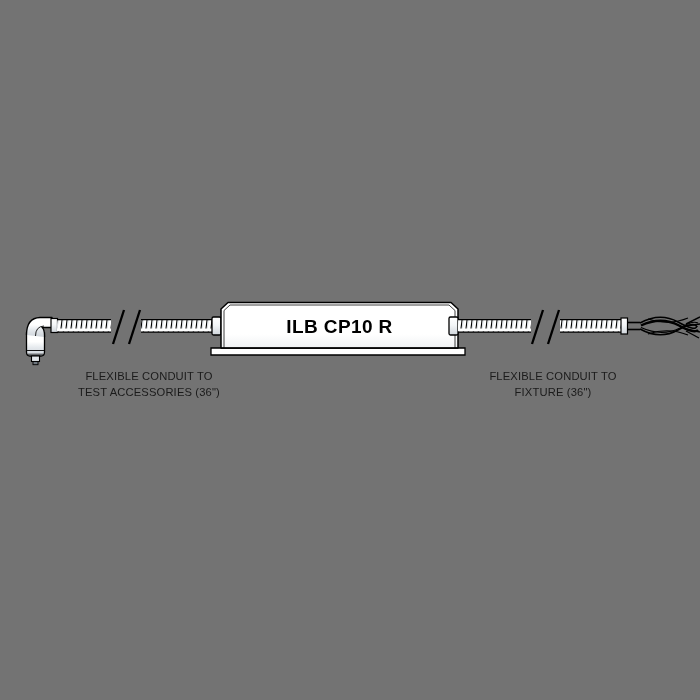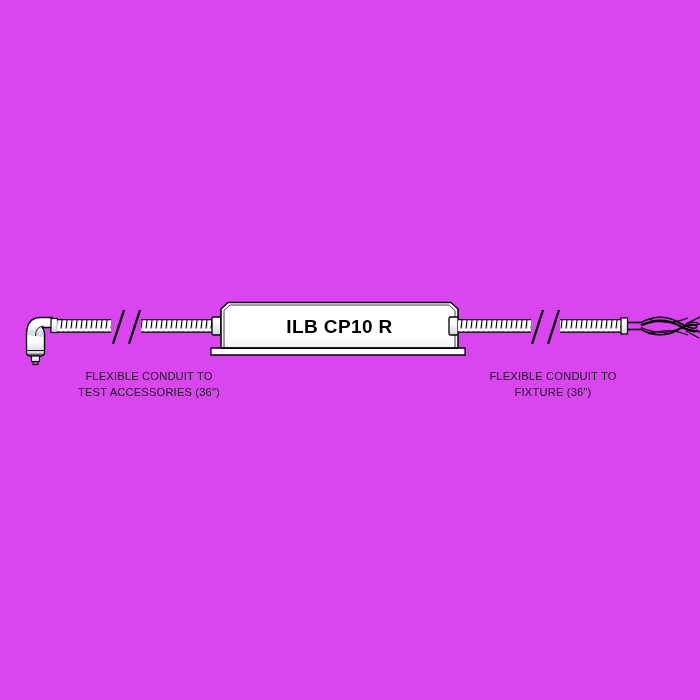--- a/index.html
+++ b/index.html
@@ -11,21 +11,21 @@
   body {
     width: 700px;
     height: 700px;
     font-family: "Liberation Sans", sans-serif;
     overflow: hidden;
   }
   #diagram-stage {
     position: relative;
     width: 700px;
     height: 700px;
-    background: #d946ef;
+    background: #737373;
   }
   #diagram-svg {
     position: absolute;
     top: 0;
     left: 0;
     width: 700px;
     height: 700px;
     display: block;
   }
   .unit-label {

